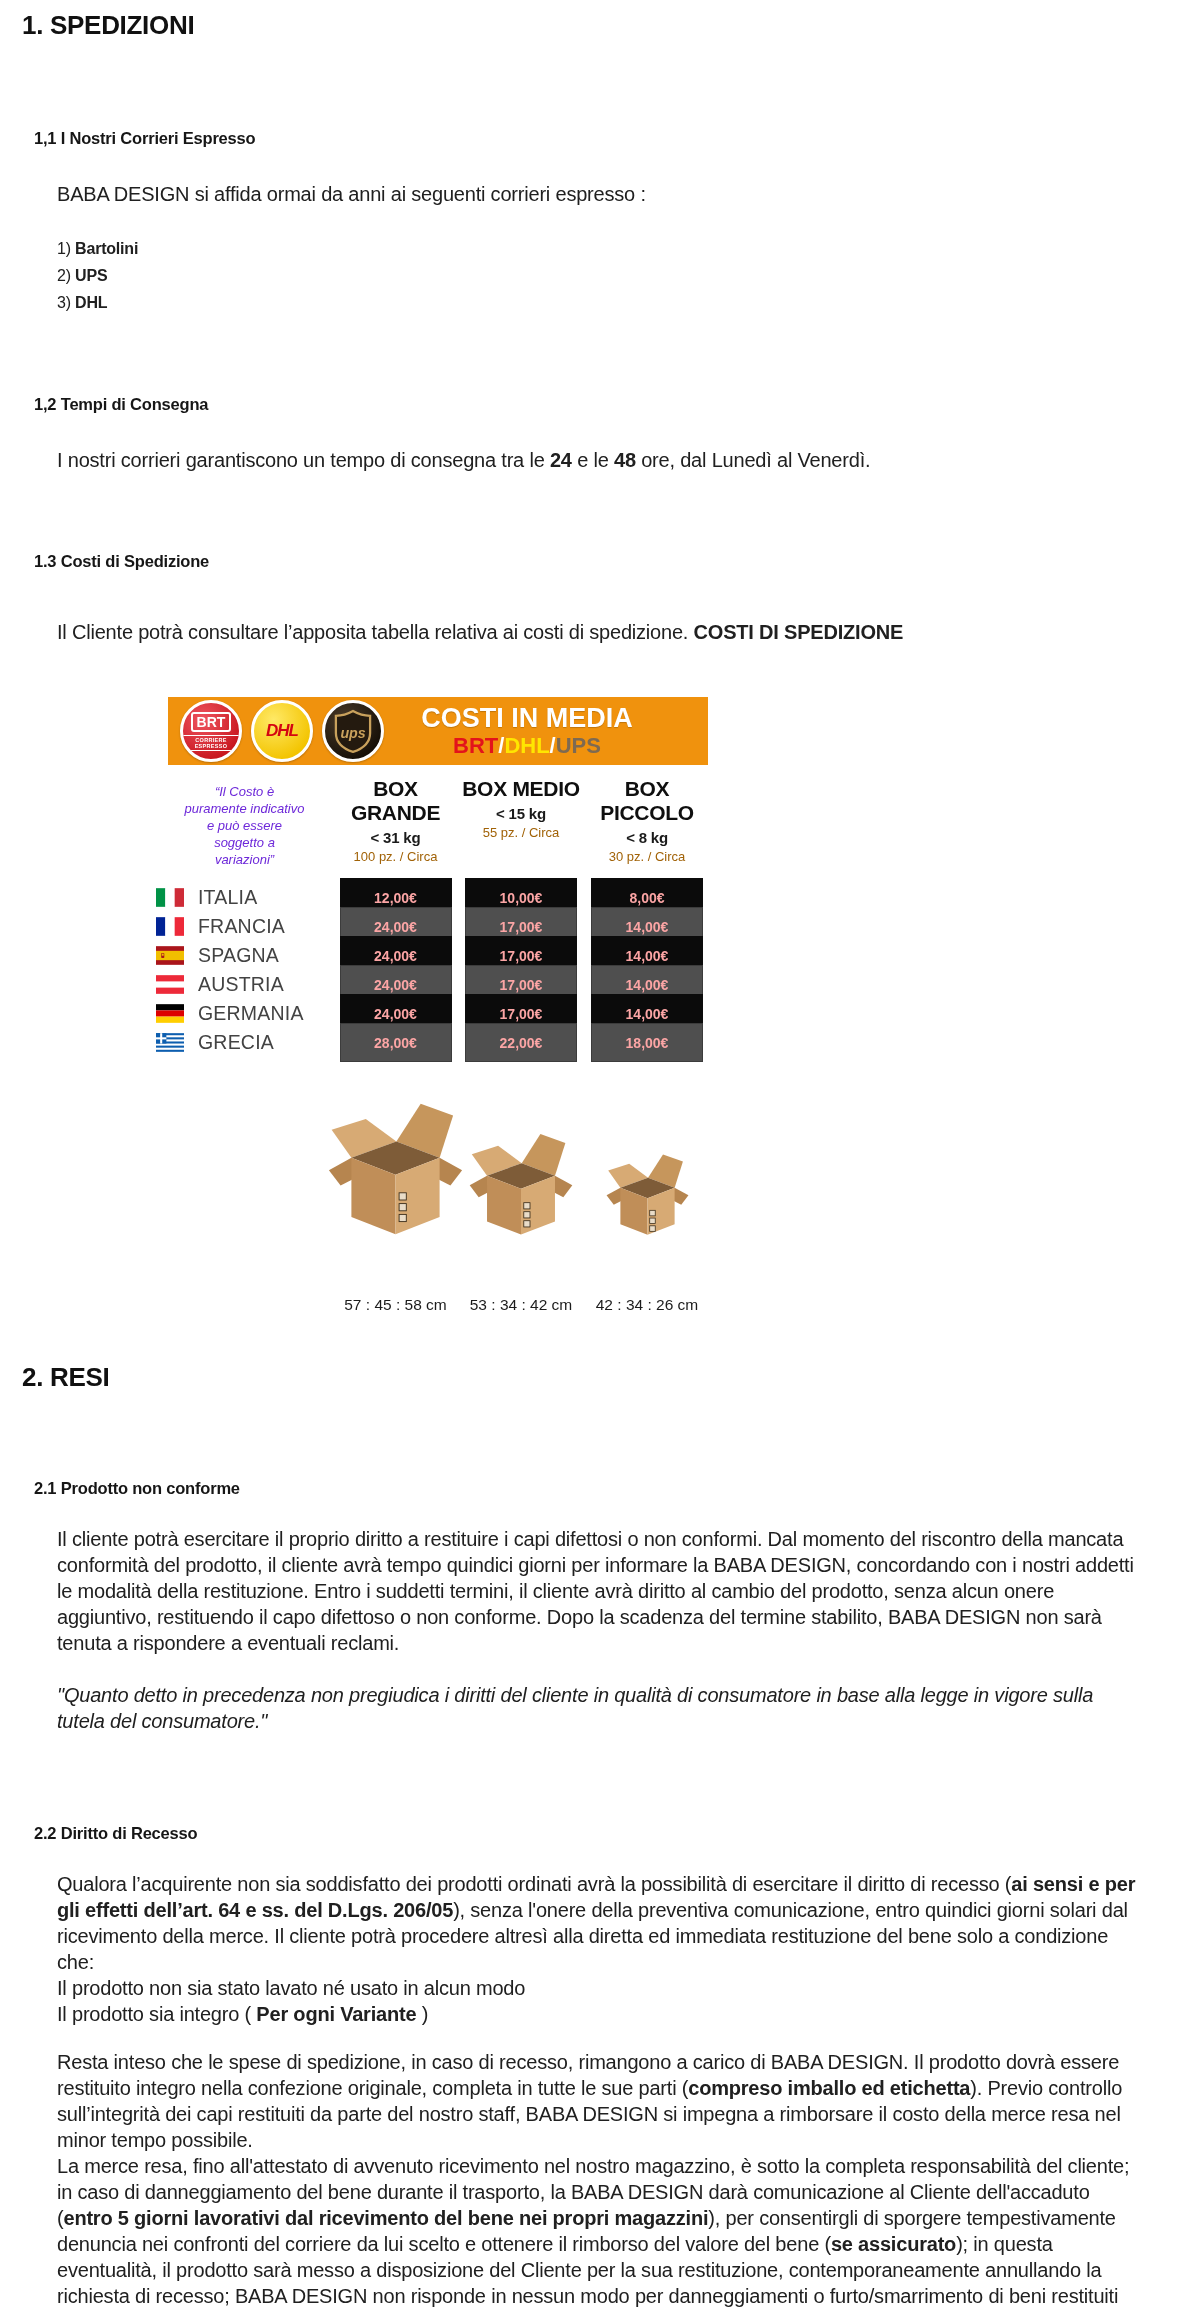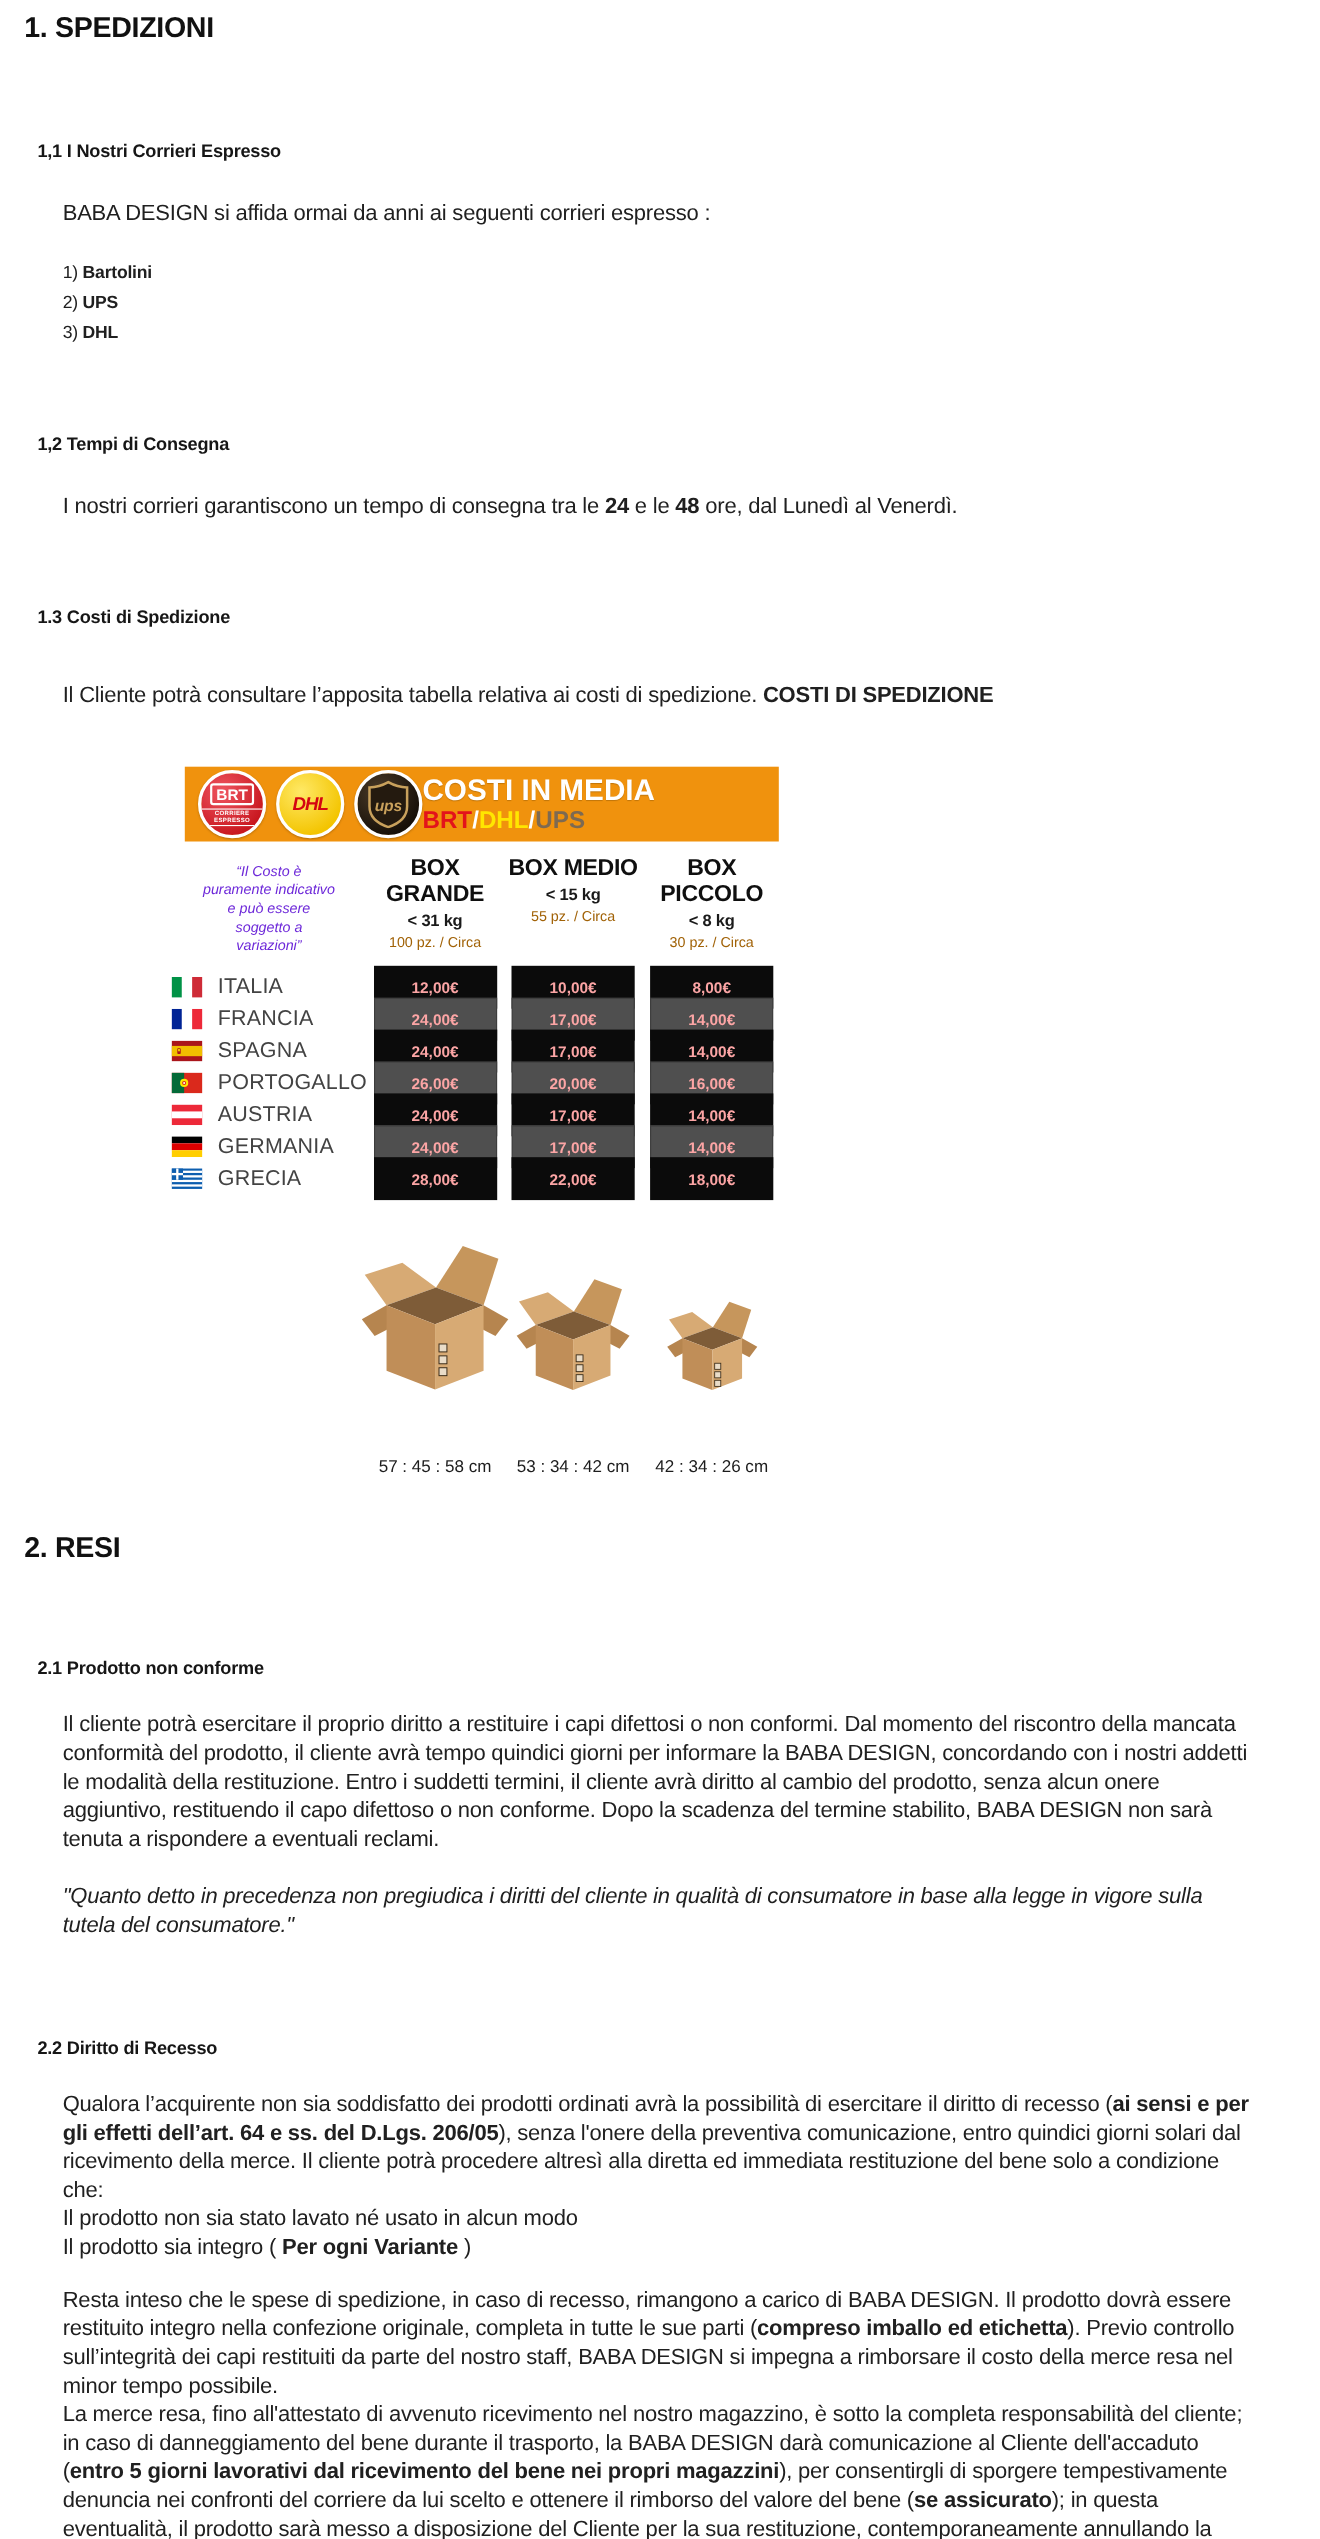--- a/index.html
+++ b/index.html
@@ -44,21 +44,21 @@
     color:#fff; font-weight:bold; font-size:14px; letter-spacing:0;
   }
   .brt-sub {
     margin-top:3px; color:#fff; font-size:5.5px; font-weight:bold; text-align:center;
     line-height:6px; border-top:1px solid #fff; border-bottom:1px solid #fff; padding:1px 0;
     letter-spacing:0.3px;
   }
   .logo.dhl { background:radial-gradient(circle at 35% 30%, #ffe966, #f3c400 75%); }
   .dhl-txt { color:#D40511; font-weight:bold; font-style:italic; font-size:17px; letter-spacing:-1px; }
   .logo.ups { background:radial-gradient(circle at 35% 30%, #4a3a28, #171008 75%); }
-  .banner-titles { flex:1; text-align:left; padding-right:28px; }
+  .banner-titles { flex:1; text-align:center; padding-right:28px; }
   .banner-title {
     color:#fff; font-weight:bold; font-size:27px; letter-spacing:0;
     text-shadow:0 1px 1px rgba(0,0,0,.2);
   }
   .banner-sub { font-weight:bold; font-size:22px; letter-spacing:0; margin-top:-1px; }
   .c-brt { color:#E3131B; } .c-slash { color:#fff; } .c-dhl { color:#FFE600; } .c-ups { color:#7D6A52; }
 
   .tgrid { display:grid; grid-template-columns:215px 125px 126px 126px; }
   #thead { margin-top:12px; }
   .disclaimer {
@@ -201,37 +201,20 @@
               <rect x="5.6" y="7.2" width="1.8" height="2" fill="#F1BF00"></rect>
             </svg>
           </span>
         <span class="cname">SPAGNA</span>
       </div>
       <span class="pill">24,00€</span>
       <span class="pill">17,00€</span>
       <span class="pill">14,00€</span>
     </div>
 
-    <div class="tgrid crow">
-      <div class="country">
-        <span class="flag">
-            <svg viewBox="0 0 27 18">
-              <rect width="27" height="18" fill="#DA291C"></rect>
-              <rect width="11" height="18" fill="#046A38"></rect>
-              <circle cx="11" cy="9" r="3.6" fill="#FFE900"></circle>
-              <circle cx="11" cy="9" r="1.8" fill="#DA291C"></circle>
-              <circle cx="11" cy="9" r="0.9" fill="#fff"></circle>
-            </svg>
-          </span>
-        <span class="cname">PORTOGALLO</span>
-      </div>
-      <span class="pill">26,00€</span>
-      <span class="pill">20,00€</span>
-      <span class="pill">16,00€</span>
-    </div>
 
     <div class="tgrid crow">
       <div class="country">
         <span class="flag">
             <svg viewBox="0 0 27 18">
               <rect width="27" height="18" fill="#ED2939"></rect>
               <rect y="6" width="27" height="6" fill="#fff"></rect>
             </svg>
           </span>
         <span class="cname">AUSTRIA</span>

